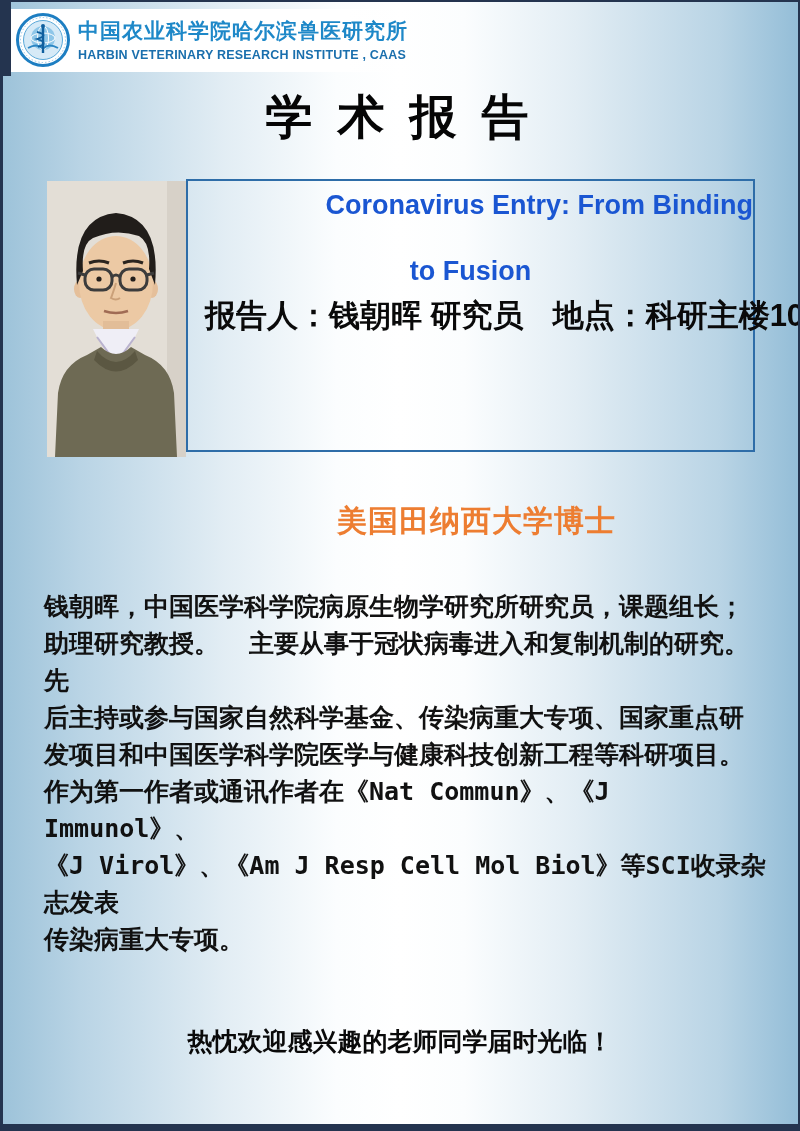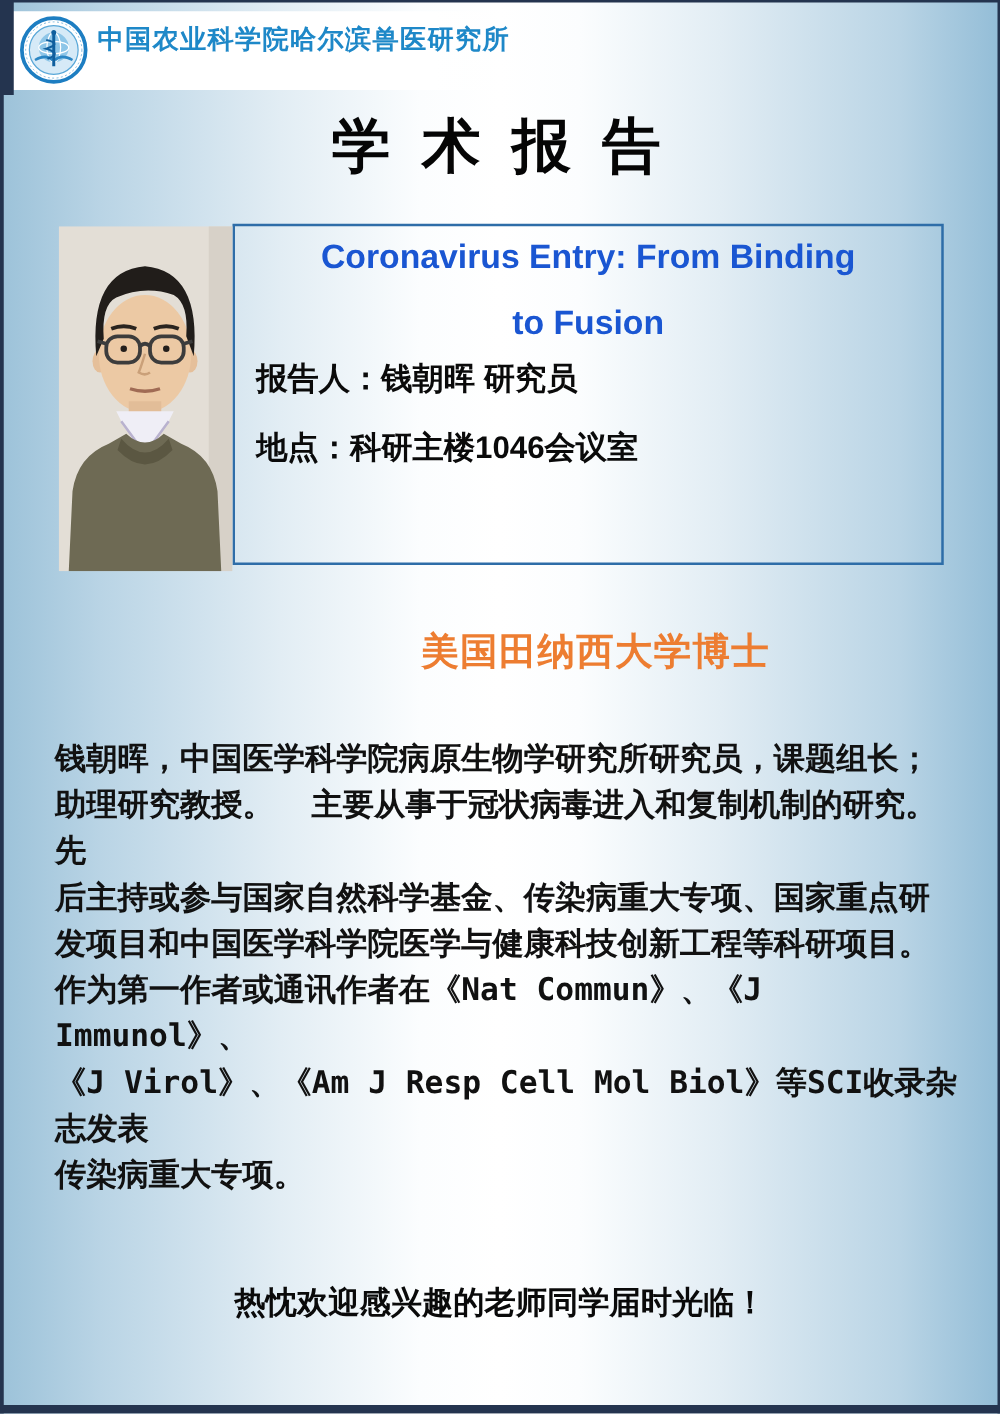--- a/index.html
+++ b/index.html
@@ -40,25 +40,25 @@
   
   .photo { position:absolute; left:47px; top:181px; width:139px; height:276px; z-index:2; }
   .photo svg { display:block; width:100%; height:100%; }
 
   
   .info-box {
     position:absolute; left:186px; top:179px; width:569px; height:273px;
     border:2px solid #2e6da8;
   }
   .sem-title { margin-top:8px; text-align:center; color:#1a56d2; font-weight:bold; font-size:27px; }
-  .sem-title-l1 { line-height:32px; }
-  .sem-title-l2 { margin-top:21px; line-height:32px; }
+  .sem-title-l1 { line-height:32px;text-align:right; }
+  .sem-title-l2 { margin-top:34px; line-height:32px; }
   .sem-details {
-    margin-top:16px; padding-left:17px; display:flex; flex-direction:column; gap:29px;
-    font-size:25px; font-weight:bold; color:#0a0a0a; white-space:pre;
+    margin-top:16px; padding-left:17px; display:flex; flex-direction:row; gap:29px;
+    font-size:31px; font-weight:bold; color:#0a0a0a; white-space:pre;
   }
   .sem-detail { line-height:26px; }
 
   
   .bio-heading {
     position:absolute; left:337px; top:501px; white-space:nowrap;
     font-size:30px; font-weight:bold; color:#ed7d31; letter-spacing:1px;
   }
   .bio {
     position:absolute; left:44px; top:588px; width:728px;
@@ -94,20 +94,21 @@
         <ellipse cx="28" cy="26" rx="5.5" ry="12" fill="none" stroke="#ffffff" stroke-width="1"></ellipse>
         <ellipse cx="28" cy="26" rx="12" ry="5" fill="none" stroke="#ffffff" stroke-width="1"></ellipse>
         <path d="M13 36 Q22 31 27 36 M43 36 Q34 31 29 36" fill="none" stroke="#2b86c4" stroke-width="2"></path>
         <line x1="28" y1="15" x2="28" y2="41" stroke="#0f5f9e" stroke-width="2.4"></line>
         <circle cx="28" cy="14" r="2" fill="#0f5f9e"></circle>
         <path d="M22 20 Q35 23 22 27 Q35 31 23 35" fill="none" stroke="#0f5f9e" stroke-width="1.8"></path>
       </svg>
     </div>
     <div class="header-text">
       <div class="header-zh">中国农业科学院哈尔滨兽医研究所</div>
+      <div class="header-en">HARBIN VETERINARY RESEARCH INSTITUTE , CAAS</div>
     </div>
   </header>
 
   <h1 class="banner">学 术 报 告</h1>
 
   <div class="photo">
     <svg viewBox="0 0 139 276" xmlns="http://www.w3.org/2000/svg" aria-hidden="true">
       <rect width="139" height="276" fill="#e3ded6"></rect>
       <rect x="120" width="19" height="276" fill="#d7d1c8"></rect>
       <ellipse cx="33" cy="108" rx="6" ry="9" fill="#e5bf9a"></ellipse>

